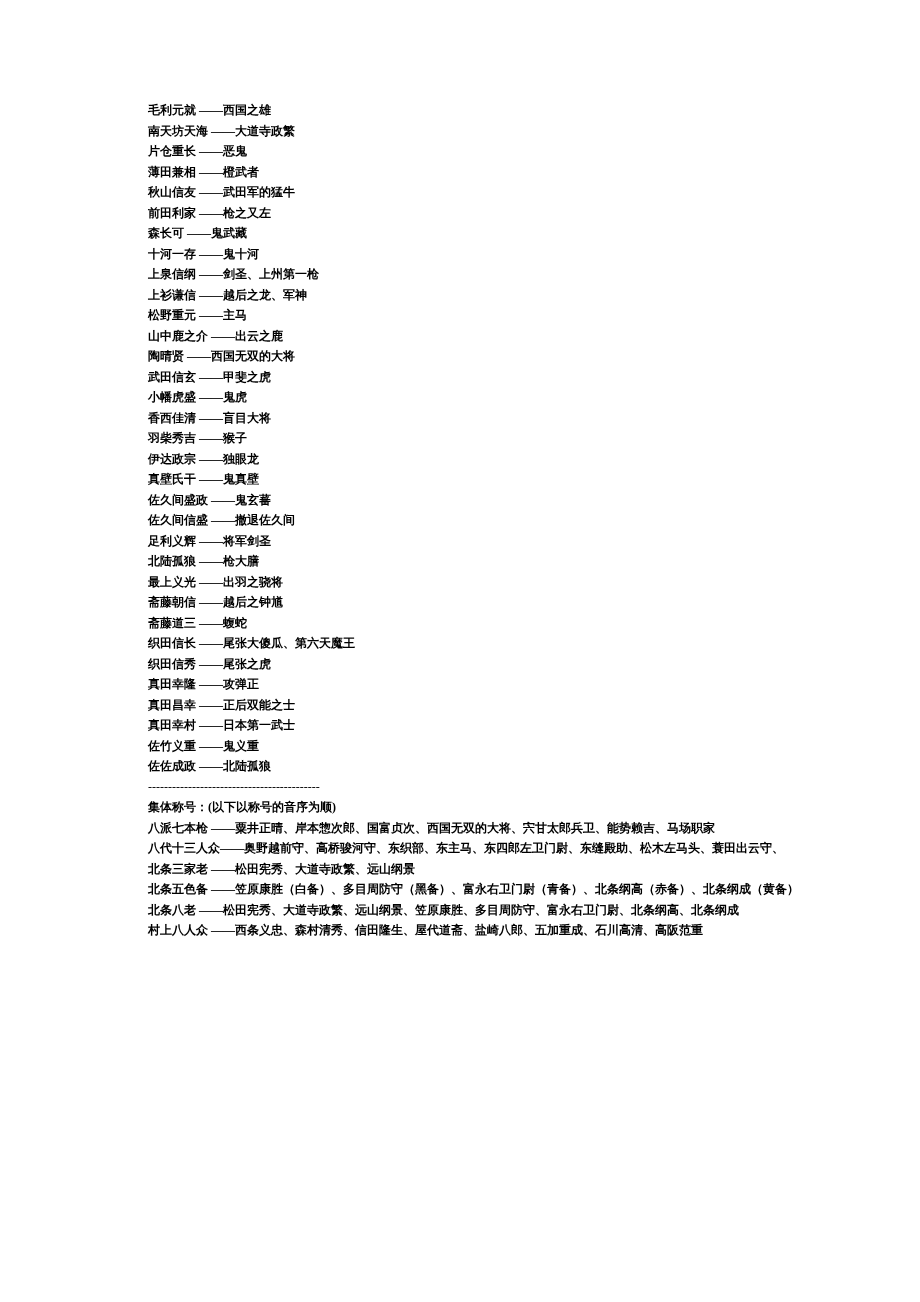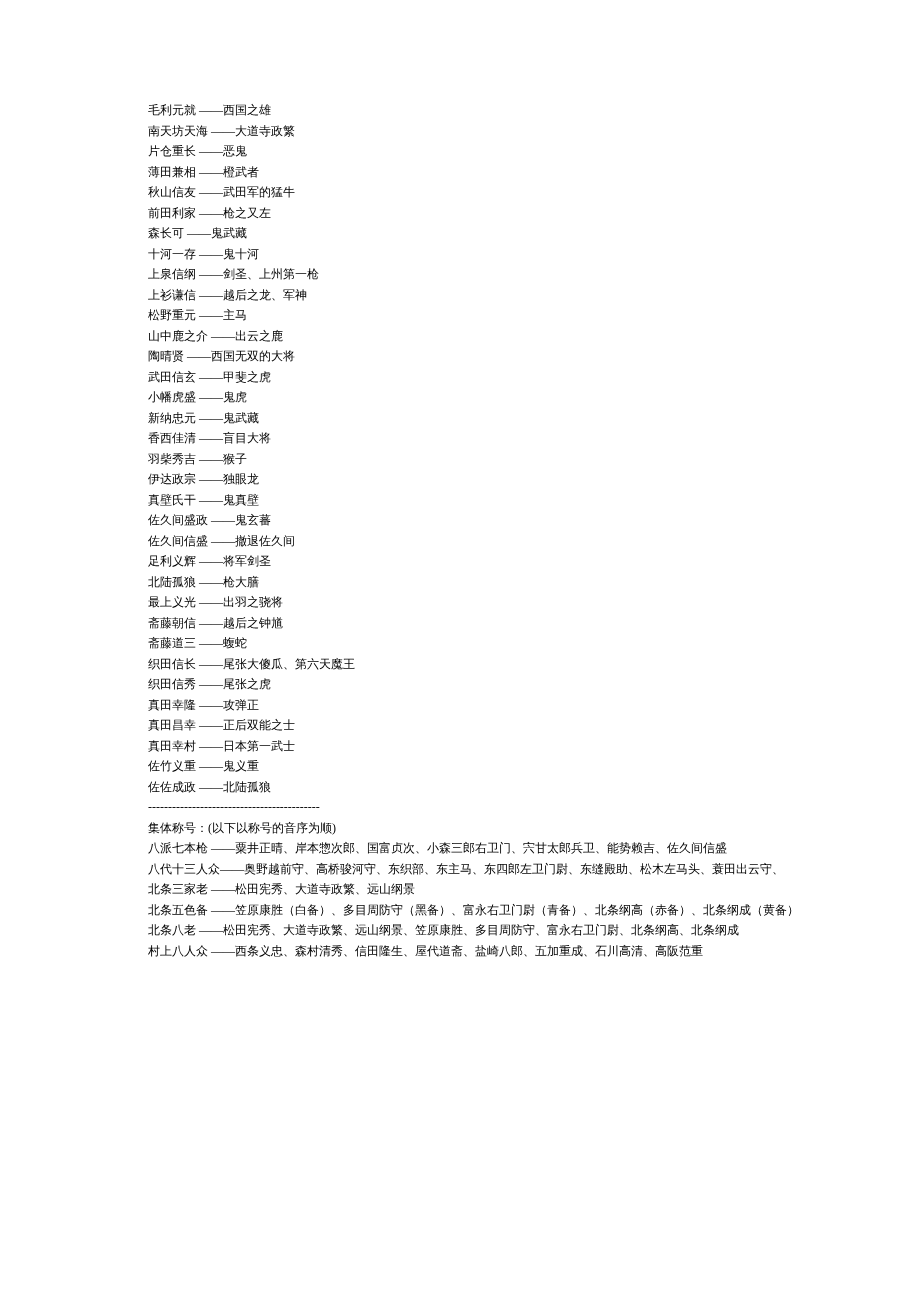--- a/index.html
+++ b/index.html
@@ -10,20 +10,21 @@
     width: 920px;
   }
   .page {
     padding: 100px 148px 60px 148px;
     font-size: 12px;
     line-height: 20.5px;
     color: #000;
   }
   .line {
     white-space: nowrap;
+    font-weight: bold;
   }
   .divider {
     white-space: nowrap;
   }
 </style>
 </head>
 <body>
 
 <div class="page">
   <div id="aliases-container">
@@ -35,21 +36,20 @@
       <div class="line">前田利家 ——枪之又左</div>
       <div class="line">森长可 ——鬼武藏</div>
       <div class="line">十河一存 ——鬼十河</div>
       <div class="line">上泉信纲 ——剑圣、上州第一枪</div>
       <div class="line">上衫谦信 ——越后之龙、军神</div>
       <div class="line">松野重元 ——主马</div>
       <div class="line">山中鹿之介 ——出云之鹿</div>
       <div class="line">陶晴贤 ——西国无双的大将</div>
       <div class="line">武田信玄 ——甲斐之虎</div>
       <div class="line">小幡虎盛 ——鬼虎</div>
-      <div class="line">新纳忠元 ——鬼武藏</div>
       <div class="line">香西佳清 ——盲目大将</div>
       <div class="line">羽柴秀吉 ——猴子</div>
       <div class="line">伊达政宗 ——独眼龙</div>
       <div class="line">真壁氏干 ——鬼真壁</div>
       <div class="line">佐久间盛政 ——鬼玄蕃</div>
       <div class="line">佐久间信盛 ——撤退佐久间</div>
       <div class="line">足利义辉 ——将军剑圣</div>
       <div class="line">北陆孤狼 ——枪大膳</div>
       <div class="line">最上义光 ——出羽之骁将</div>
       <div class="line">斋藤朝信 ——越后之钟馗</div>
@@ -58,20 +58,20 @@
       <div class="line">织田信秀 ——尾张之虎</div>
       <div class="line">真田幸隆 ——攻弹正</div>
       <div class="line">真田昌幸 ——正后双能之士</div>
       <div class="line">真田幸村 ——日本第一武士</div>
       <div class="line">佐竹义重 ——鬼义重</div>
       <div class="line">佐佐成政 ——北陆孤狼</div>
     </div>
   <div class="divider">-------------------------------------------</div>
   <div class="line">集体称号：(以下以称号的音序为顺)</div>
   <div id="groups-container">
-      <div class="line">八派七本枪 ——粟井正晴、岸本惣次郎、国富贞次、小森三郎右卫门、宍甘太郎兵卫、能势赖吉、佐久间信盛</div>
+      <div class="line">八派七本枪 ——粟井正晴、岸本惣次郎、国富贞次、西国无双的大将、宍甘太郎兵卫、能势赖吉、马场职家</div>
       <div class="line">八代十三人众——奥野越前守、高桥骏河守、东织部、东主马、东四郎左卫门尉、东缝殿助、松木左马头、蓑田出云守、</div>
       <div class="line">北条三家老 ——松田宪秀、大道寺政繁、远山纲景</div>
       <div class="line">北条五色备 ——笠原康胜（白备）、多目周防守（黑备）、富永右卫门尉（青备）、北条纲高（赤备）、北条纲成（黄备）</div>
       <div class="line">北条八老 ——松田宪秀、大道寺政繁、远山纲景、笠原康胜、多目周防守、富永右卫门尉、北条纲高、北条纲成</div>
       <div class="line">村上八人众 ——西条义忠、森村清秀、信田隆生、屋代道斋、盐崎八郎、五加重成、石川高清、高阪范重</div>
     </div>
 </div>
 
 </body></html>

